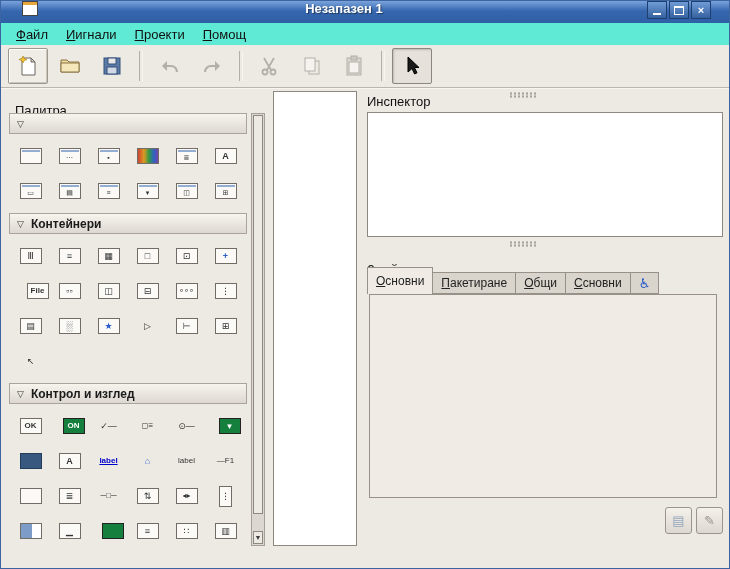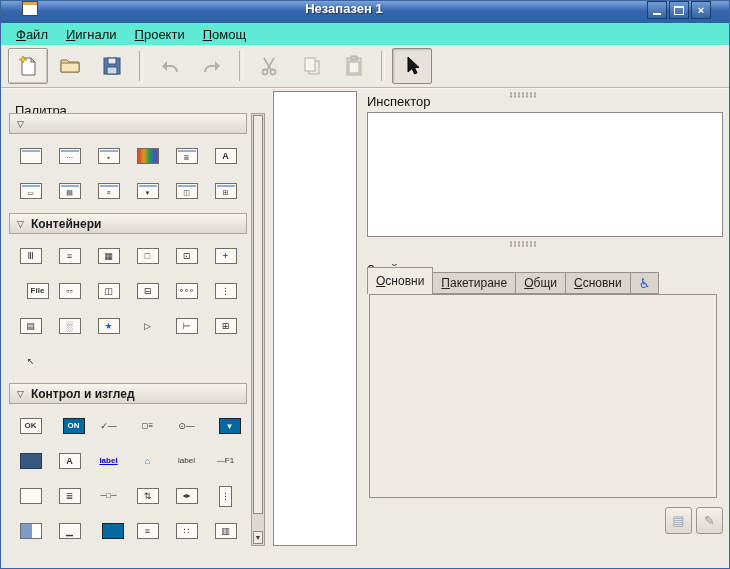--- a/index.html
+++ b/index.html
@@ -43,21 +43,21 @@
   .pgrid{display:grid;grid-template-columns:repeat(6,1fr);justify-items:center;align-items:center;
     padding:10px 2px;row-gap:11px;}
   .pi{width:32px;height:24px;display:flex;align-items:center;justify-content:center;}
   .pic{min-width:22px;height:16px;border:1px solid #716d66;background:#fbfaf7;display:flex;
     align-items:center;justify-content:center;font-size:9px;line-height:1;color:#333;
     box-sizing:border-box;padding:0 1px;}
   .pic.nobox{border:0;background:transparent;min-width:0;}
   .pic.win{position:relative;padding-top:3px;font-size:7px;}
   .pic.win::before{content:"";position:absolute;top:1px;left:1px;right:1px;height:2px;background:#93aed2;}
   .pic.colors{background:linear-gradient(90deg,#cc4433,#dd9922 30%,#339944 55%,#2f62c4 80%,#7744aa);}
-  .pic.dark{background:#0369a1;border-color:#222;color:#fff;margin-left:8px;}
+  .pic.dark{background:#15803d;border-color:#222;color:#fff;margin-left:8px;}
   .pic.blue{background:#39587f;border-color:#223c5c;}
   .pic.half{background:linear-gradient(90deg,#7e9cc8 0%,#7e9cc8 55%,#ffffff 55%);}
   .pic.tall{min-width:11px;height:21px;}
   
   .pscroll{position:absolute;left:250px;top:112px;width:14px;height:433px;background:#dcd7d0;
     border:1px solid #a59f97;box-sizing:border-box;}
   .pthumb{position:absolute;left:1px;top:1px;width:10px;height:399px;background:#EDEAE4;border:1px solid #8d8880;box-sizing:border-box;}
   .pstep{position:absolute;left:1px;bottom:1px;width:10px;height:13px;background:#EDEAE4;border:1px solid #8d8880;
     display:flex;align-items:center;justify-content:center;font-size:7px;color:#3a3a3a;box-sizing:border-box;}
   

